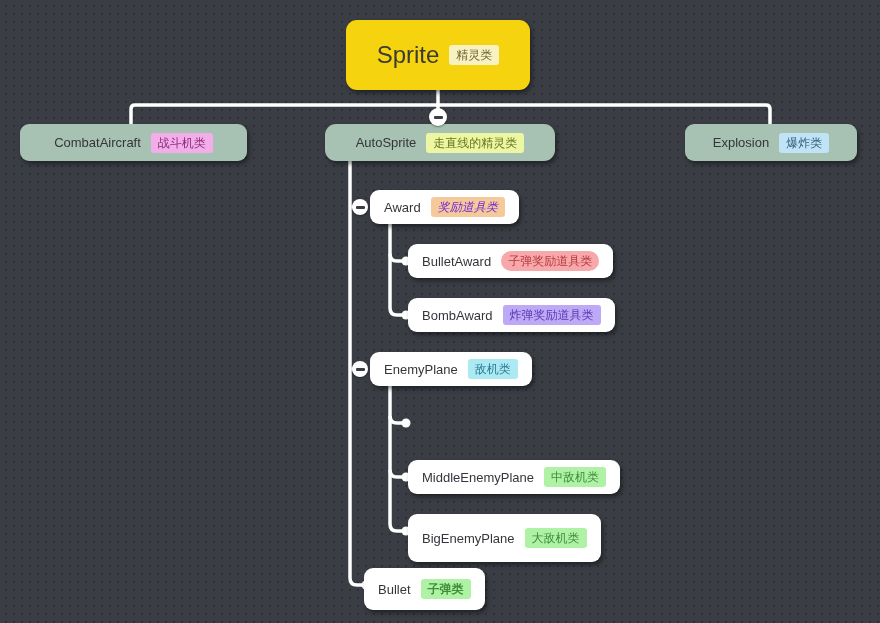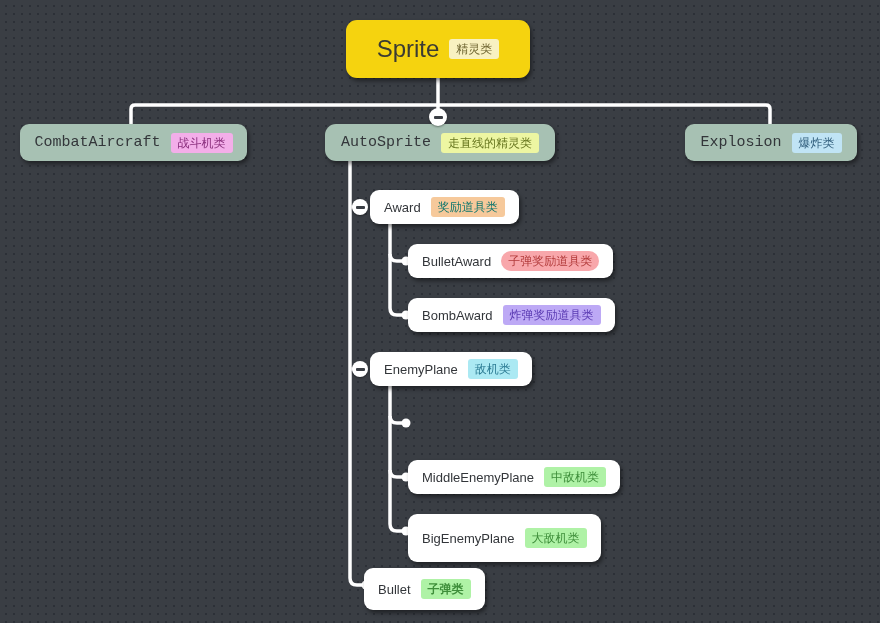--- a/index.html
+++ b/index.html
@@ -21,41 +21,41 @@
     border-radius:9px;color:#33363a;
     box-shadow:2px 3px 4px rgba(0,0,0,0.45);
     padding:0 14px;box-sizing:border-box;
     cursor:default;white-space:nowrap;
   }
   .node .label{font-size:13px;}
   .tag{
     font-size:12px;line-height:1;padding:4px 7px;border-radius:3px;
   }
   
-  .n-sprite{left:346px;top:20px;width:184px;height:58px;border-radius:11px;}
+  .n-sprite{left:346px;top:20px;width:184px;height:70px;border-radius:11px;}
   .n-sprite .label{font-size:24px;color:#3b3b33;}
   .n-sprite .tag{font-size:12px;}
   .n-combat{left:20px;top:124px;width:227px;height:37px;}
   .n-auto{left:325px;top:124px;width:230px;height:37px;}
   .n-explosion{left:685px;top:124px;width:172px;height:37px;}
-  .n-combat .label,.n-auto .label,.n-explosion .label{font-size:15px;font-family:Liberation Mono, monospace;}
+  .n-combat .label,.n-auto .label,.n-explosion .label{font-size:13px;}
   .n-award{left:370px;top:190px;height:34px;}
   .n-bulletaward{left:408px;top:244px;height:34px;}
   .n-bombaward{left:408px;top:298px;height:34px;}
   .n-enemy{left:370px;top:352px;height:34px;}
   .n-small{left:408px;top:406px;height:34px;}
   .n-middle{left:408px;top:460px;height:34px;}
   .n-big{left:408px;top:514px;height:48px;}
   .n-bullet{left:364px;top:568px;height:42px;}
   
   .t-sprite{color:#6e6531;}
   .t-combat{color:#8a2f7d;}
   .t-auto{color:#67761f;}
   .t-explosion{color:#33607e;}
-  .t-award{color:#0f766e;}
+  .t-award{color:#6d28d9;font-style:italic;}
   .t-bulletaward{color:#b23b3b;}
   .t-bombaward{color:#5a3ab2;}
   .t-enemy{color:#2e7d95;}
   .t-small{color:#a57c33;}
   .t-middle,.t-big,.t-bullet{color:#3e8e3a;}
   
   .collapse{
     position:absolute;z-index:3;background:#ffffff;border-radius:50%;
     display:flex;align-items:center;justify-content:center;
     box-shadow:0 1px 2px rgba(0,0,0,0.4);cursor:pointer;

